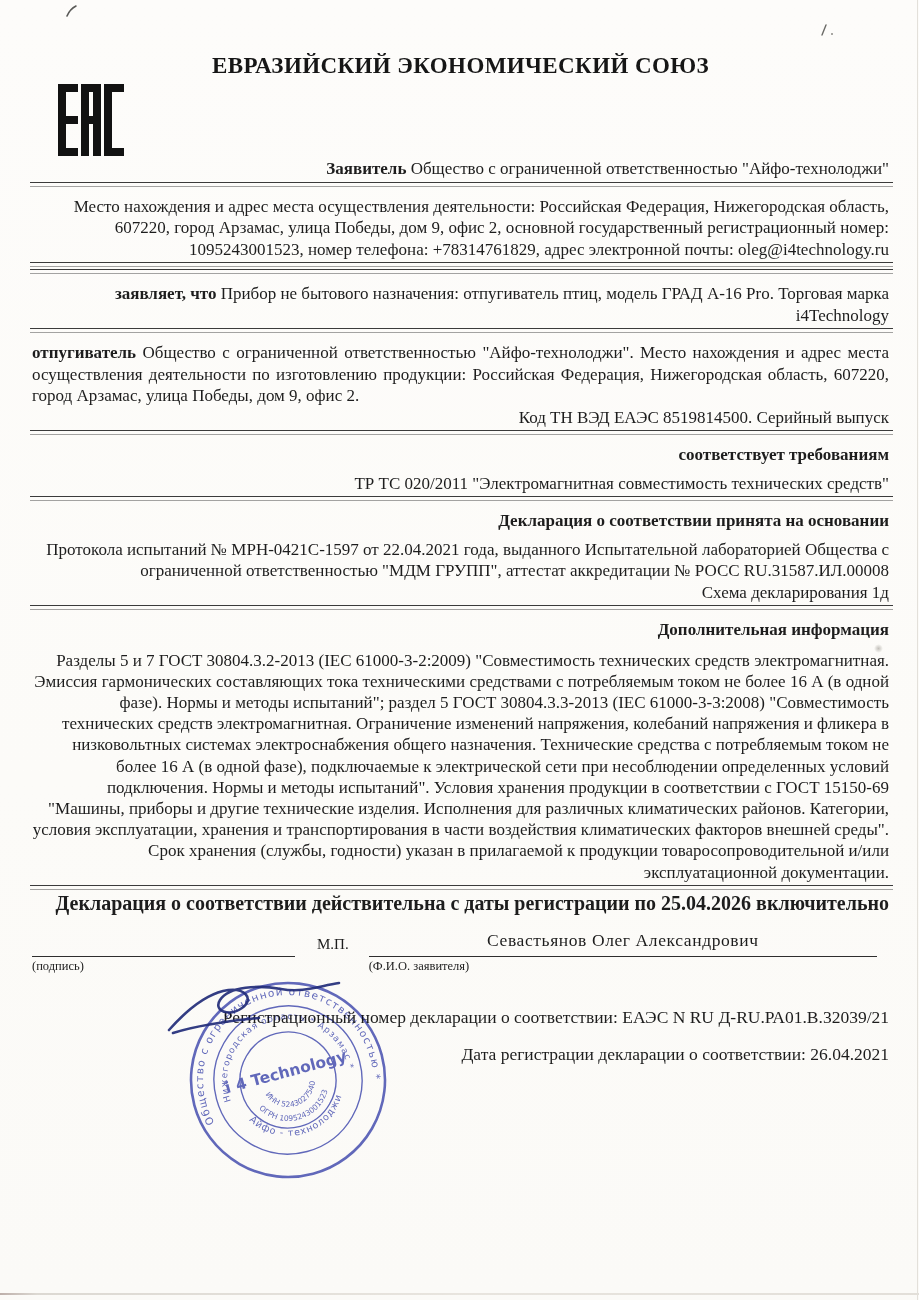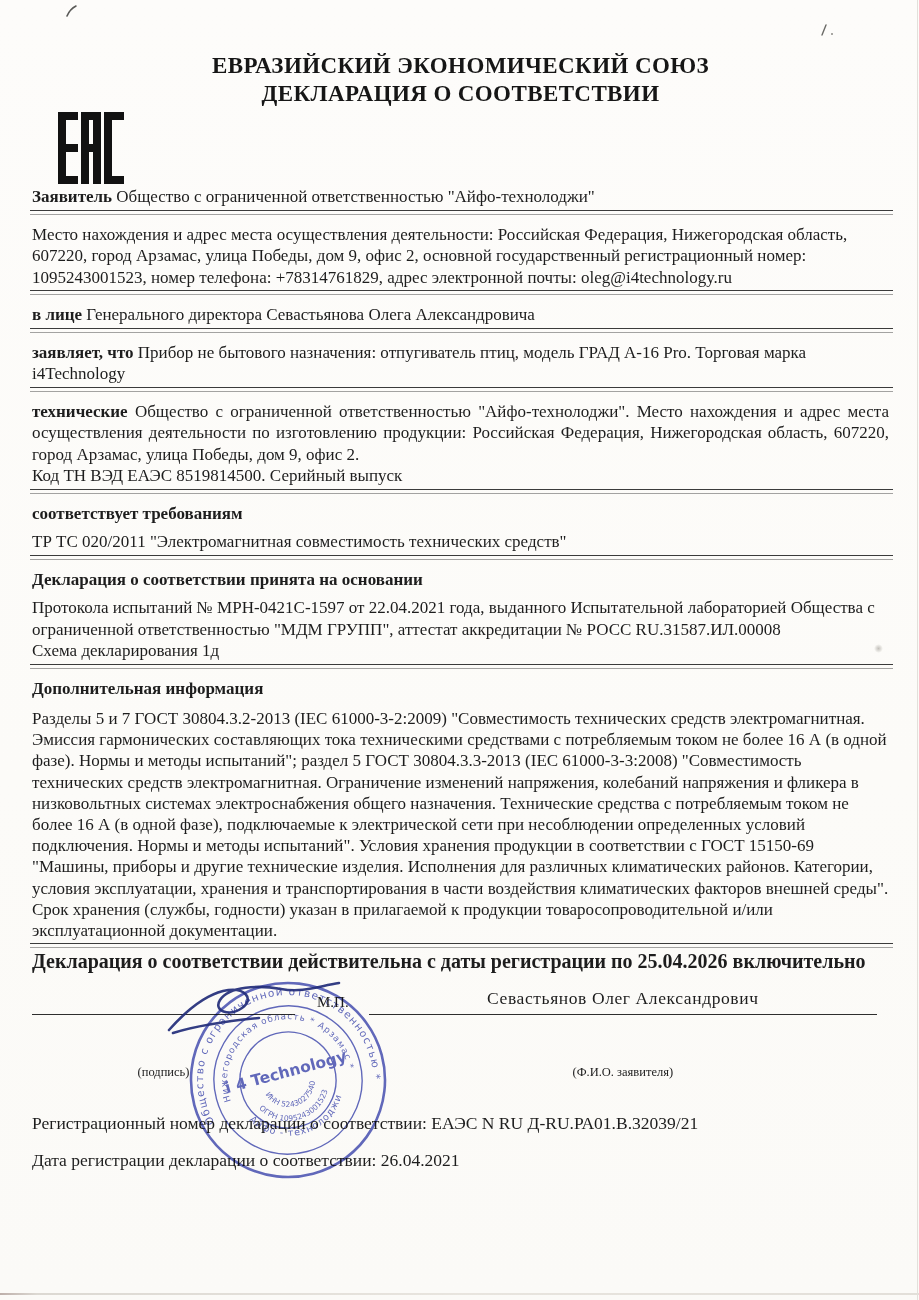--- a/index.html
+++ b/index.html
@@ -1,35 +1,35 @@
 <!DOCTYPE html>
 <html><head>
 <meta charset="utf-8">
 <style>
   html,body{margin:0;padding:0;}
   body{width:919px;height:1300px;background:#fcfbf8;font-family:"Liberation Serif","DejaVu Serif",serif;color:#1d1d1d;}
   .page{position:relative;width:919px;height:1300px;box-sizing:border-box;padding:52px 30px 0 32px;overflow:hidden;
         background:linear-gradient(180deg,#fdfcfa 0%,#fcfbf8 60%,#fbfaf7 100%);}
   .titles{text-align:center;font-weight:bold;font-size:23px;line-height:28px;letter-spacing:.4px;color:#161616;}
   .eac{display:block;margin:4px 0 0 26px;}
-  p{margin:0;}
+  p{margin:0;text-align:right;}
   .para{font-size:17px;line-height:21.5px;}
   .tight{margin-top:2px;}
   .just{text-align:justify;}
   .lbl{font-weight:bold;}
   .rule{height:3px;margin:2px -4px 0 -2px;border-top:1.6px solid #3b3b3b;border-bottom:1px solid rgba(90,90,90,.55);}
   .gap7{margin-top:7px;}
   .gap3{margin-top:9px;}
   .big{line-height:21.2px;}
   .boldline{font-weight:bold;font-size:20px;line-height:22px;margin-top:2px;}
   .sig-row{display:flex;align-items:flex-start;margin-top:16px;position:relative;}
   .sig-col.left{width:263px;}
   .sig-spacer{height:26px;}
   .sig-line{height:0;border-bottom:1.7px solid #2e2e2e;}
-  .sig-cap{font-size:12.5px;text-align:center;color:#222;padding-top:2px;margin-top:48px;}
+  .sig-cap{font-size:12.5px;color:#222;padding-top:2px;}
   .mp{font-size:15px;margin-left:22px;padding-top:6px;white-space:nowrap;}
   .sig-col.right{flex:1;margin-left:20px;margin-right:12px;}
   .sig-name{height:26px;font-size:17.5px;text-align:center;letter-spacing:.6px;}
   .reg1{margin-top:32px;font-weight:normal;font-size:17.5px;line-height:22px;}
   .reg2{margin-top:15px;font-weight:normal;font-size:17.5px;line-height:22px;}
   .stamp{position:absolute;left:182px;top:974px;z-index:20;mix-blend-mode:multiply;opacity:.88;transform:rotate(-15deg);}
   .signature{position:absolute;left:163px;top:976px;z-index:30;opacity:.92;}
   .mark-tl{position:absolute;left:66px;top:5px;}
   .mark-tr{position:absolute;left:820px;top:24px;}
   .artifact-dot{position:absolute;left:874px;top:644px;width:9px;height:9px;border-radius:50%;
@@ -48,21 +48,20 @@
     <path d="M1,11 Q4,4 10,1" stroke="#5a5a58" stroke-width="1.6" fill="none" stroke-linecap="round"></path>
   </svg>
   <svg class="mark-tr" width="16" height="16">
     <path d="M6,1 L2,11" stroke="#6a6a66" stroke-width="1.4" fill="none" stroke-linecap="round"></path>
     <circle cx="12" cy="10" r="1" fill="#8b8b86"></circle>
   </svg>
   <div class="artifact-dot"></div>
 
   <div class="titles">
     <div>ЕВРАЗИЙСКИЙ ЭКОНОМИЧЕСКИЙ СОЮЗ</div>
-    <div>ДЕКЛАРАЦИЯ О СООТВЕТСТВИИ</div>
   </div>
 
   <svg class="eac" width="66" height="72" viewBox="0 0 66 72">
     <g fill="#121212">
       <rect x="0" y="0" width="8" height="72"></rect>
         <rect x="0" y="0" width="20" height="8"></rect>
       <rect x="0" y="32" width="20" height="8"></rect>
         <rect x="0" y="64" width="20" height="8"></rect>
       <rect x="23" y="0" width="8" height="72"></rect>
         <rect x="35" y="0" width="8" height="72"></rect>
@@ -73,27 +72,26 @@
       <rect x="46" y="64" width="20" height="8"></rect>
     </g>
   </svg>
 
   <p class="para tight"><span class="lbl">Заявитель</span> <span>Общество с ограниченной ответственностью "Айфо-технолоджи"</span></p>
   <div class="rule"></div>
 
   <p class="para gap3">Место нахождения и адрес места осуществления деятельности: Российская Федерация, Нижегородская область, 607220, город Арзамас, улица Победы, дом 9, офис 2, основной государственный регистрационный номер: 1095243001523, номер телефона: +78314761829, адрес электронной почты: oleg@i4technology.ru</p>
   <div class="rule"></div>
 
-  <p class="para gap3"><span class="lbl">в лице</span> <span>Генерального директора Севастьянова Олега Александровича</span></p>
   <div class="rule"></div>
 
   <p class="para gap3"><span class="lbl">заявляет, что</span> <span>Прибор не бытового назначения: отпугиватель птиц, модель ГРАД А-16 Pro. Торговая марка i4Technology</span></p>
   <div class="rule"></div>
 
-  <p class="para gap3 just"><span class="lbl">технические</span> <span>Общество с ограниченной ответственностью "Айфо-технолоджи". Место нахождения и адрес места осуществления деятельности по изготовлению продукции: Российская Федерация, Нижегородская область, 607220, город Арзамас, улица Победы, дом 9, офис 2.</span></p>
+  <p class="para gap3 just"><span class="lbl">отпугиватель</span> <span>Общество с ограниченной ответственностью "Айфо-технолоджи". Место нахождения и адрес места осуществления деятельности по изготовлению продукции: Российская Федерация, Нижегородская область, 607220, город Арзамас, улица Победы, дом 9, офис 2.</span></p>
   <p class="para">Код ТН ВЭД ЕАЭС 8519814500. Серийный выпуск</p>
   <div class="rule"></div>
 
   <p class="para gap3 lbl">соответствует требованиям</p>
   <p class="para gap7">ТР ТС 020/2011 "Электромагнитная совместимость технических средств"</p>
   <div class="rule"></div>
 
   <p class="para gap3 lbl">Декларация о соответствии принята на основании</p>
   <p class="para gap7">Протокола испытаний № МРН-0421С-1597 от 22.04.2021 года, выданного Испытательной лабораторией Общества с ограниченной ответственностью "МДМ ГРУПП", аттестат аккредитации № РОСС RU.31587.ИЛ.00008</p>
   <p class="para">Схема декларирования 1д</p>

